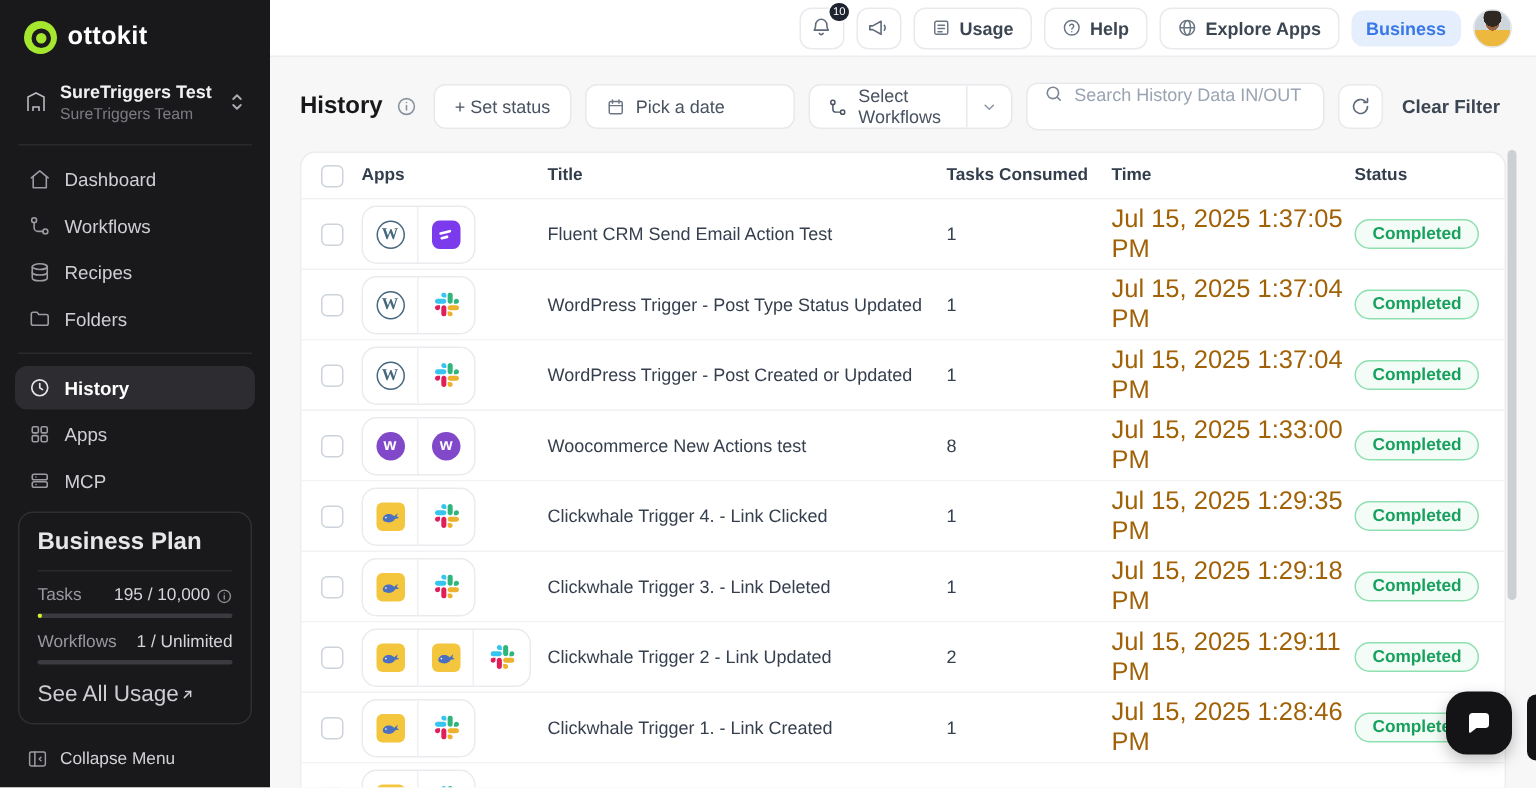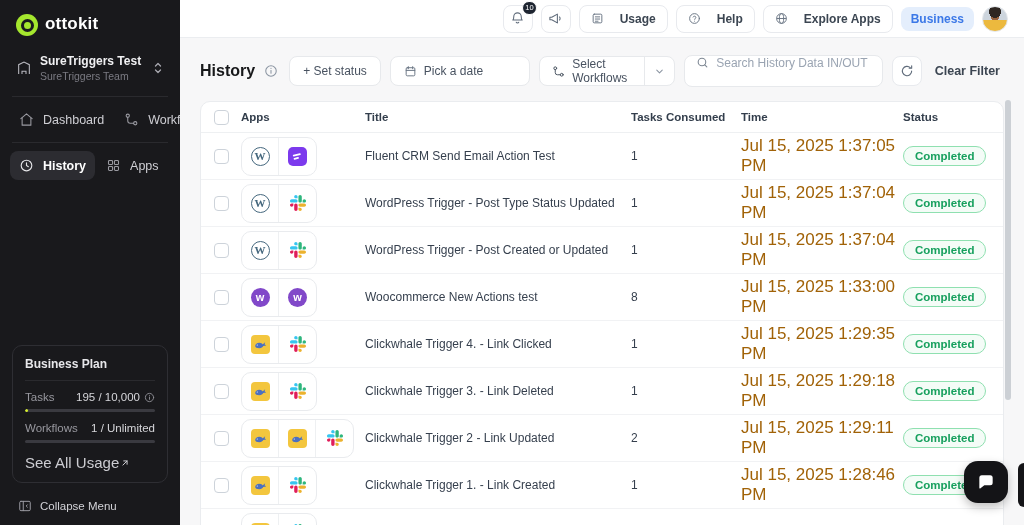--- a/index.html
+++ b/index.html
@@ -13,44 +13,44 @@
   .logo-mark { width:22px; height:22px; border-radius:50%; background:#a5e72e; display:flex; align-items:center; justify-content:center; }
   .logo-mark .ring { width:13px; height:13px; border-radius:50%; border:3.5px solid #1b1b1e; }
   .logo-text { color:#fff; font-size:17px; font-weight:700; letter-spacing:.2px; }
   .team { display:flex; align-items:center; gap:8px; padding:8px 6px 12px; cursor:pointer; }
   .team-icon { color:#b9b9c0; }
   .team-meta { flex:1; min-width:0; }
   .team-name { color:#f1f1f3; font-size:12px; font-weight:600; white-space:nowrap; overflow:hidden; }
   .team-sub { color:#7b7b83; font-size:10.5px; margin-top:2px; }
   .team-chevrons { color:#a9a9b0; }
   .side-divider { height:1px; background:#2a2a2e; margin:2px 2px 8px; }
-  .nav { display:flex; flex-direction:row; gap:2px; }
+  .nav { display:flex; flex-direction:column; gap:2px; }
   .nav-item { display:flex; align-items:center; gap:9px; padding:7px 9px; border-radius:8px; font-size:12.5px; color:#cfcfd4; cursor:pointer; }
   .nav-item .nicon { color:#9b9ba2; display:flex; }
   .nav-item.active { background:#2c2c31; color:#ffffff; font-weight:700; }
   .nav-item.active .nicon { color:#e4e4e7; }
   .side-spacer { flex:1; }
   .plan-card { border:1px solid #2e2e33; border-radius:10px; padding:11px 12px 9px; margin:0 2px 10px; }
-  .plan-title { color:#e7e7ea; font-size:12px; font-weight:700; padding-bottom:9px; border-bottom:1px solid #2a2a2e; }
+  .plan-title { color:#e7e7ea; font-size:16px; font-weight:700; padding-bottom:9px; border-bottom:1px solid #2a2a2e; }
   .plan-row { display:flex; align-items:center; justify-content:space-between; margin-top:10px; font-size:11.5px; }
   .plan-label { color:#98989f; }
   .plan-value { color:#d6d6da; display:flex; align-items:center; gap:4px; }
   .plan-value .i-ic { color:#8f8f96; }
   .bar { height:3px; background:#3a3a40; border-radius:2px; margin-top:6px; position:relative; overflow:hidden; }
   .bar-fill { position:absolute; left:0; top:0; bottom:0; background:#d7f02c; border-radius:2px; }
   .see-all { display:flex; align-items:center; justify-content:flex-start; gap:1px; color:#cdcdd2; font-size:15px; padding:11px 0 2px; cursor:pointer; }
   .collapse-row { display:flex; align-items:center; gap:8px; color:#d2d2d7; font-size:11.5px; padding:6px 8px 2px; cursor:pointer; }
   .collapse-row .nicon { color:#9b9ba2; }
 
   
   .main { flex:1; display:flex; flex-direction:column; min-width:0; }
   .topbar { height:38px; background:#fff; border-bottom:1px solid #ebedf0; display:flex; align-items:center; justify-content:flex-end; gap:8px; padding:0 16px; }
   .icon-btn { width:30px; height:28px; border:1px solid #e8eaee; border-radius:8px; background:#fff; display:flex; align-items:center; justify-content:center; color:#5f6b7a; cursor:pointer; position:relative; }
   .badge { position:absolute; top:-5px; right:-5px; min-width:14px; height:14px; border-radius:8px; background:#1d2430; color:#fff; font-size:7.5px; font-weight:400; display:flex; align-items:center; justify-content:center; border:1.5px solid #fff; padding:0 2px; }
-  .pill-btn { height:28px; border:1px solid #e8eaee; border-radius:8px; background:#fff; display:flex; align-items:center; gap:16px; padding:0 11px; font-size:12px; font-weight:600; color:#3c4652; cursor:pointer; }
+  .pill-btn { height:28px; border:1px solid #e8eaee; border-radius:8px; background:#fff; display:flex; align-items:center; gap:6px; padding:0 11px; font-size:12px; font-weight:600; color:#3c4652; cursor:pointer; }
   .pill-btn .nicon { color:#6b7685; }
   .plan-badge { background:#e4eefc; color:#3b78e7; font-size:12px; font-weight:700; padding:5px 10px; border-radius:8px; cursor:pointer; }
   .avatar { width:26px; height:26px; border-radius:50%; cursor:pointer; border:1px solid #e3e6ea;
     background:
       radial-gradient(circle at 50% 20%, #2e2722 0 26%, rgba(0,0,0,0) 27%),
       radial-gradient(circle at 50% 38%, #96613c 0 22%, rgba(0,0,0,0) 23%),
       linear-gradient(180deg, #cdd5dd 0 55%, #ecb93e 55%); }
 
   .content { flex:1; position:relative; background:#f7f7f8; padding:17px 20px 0; overflow:hidden; }
   .toolbar { display:flex; align-items:center; gap:9px; }

